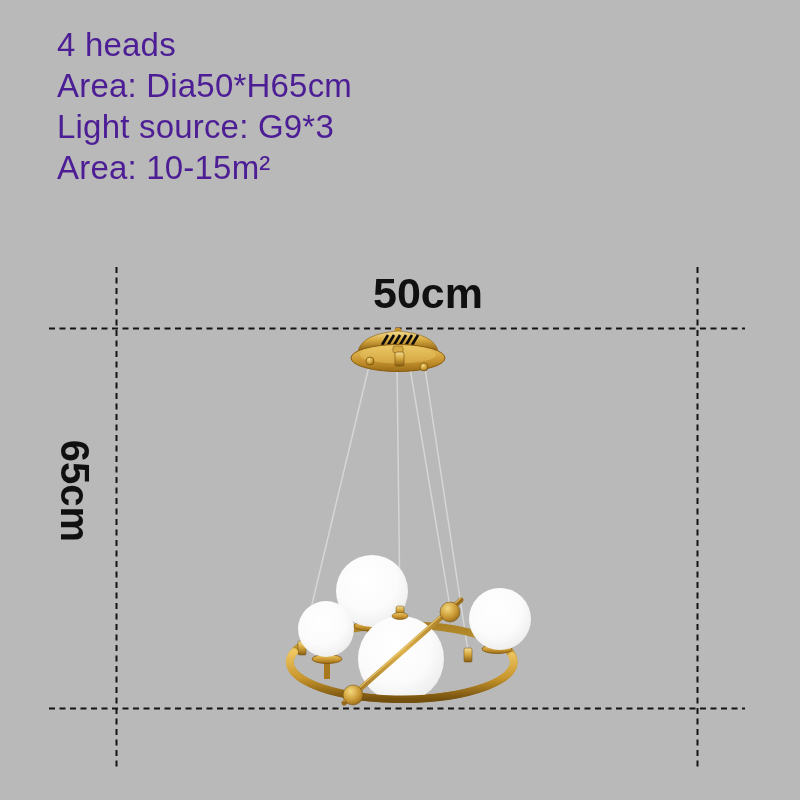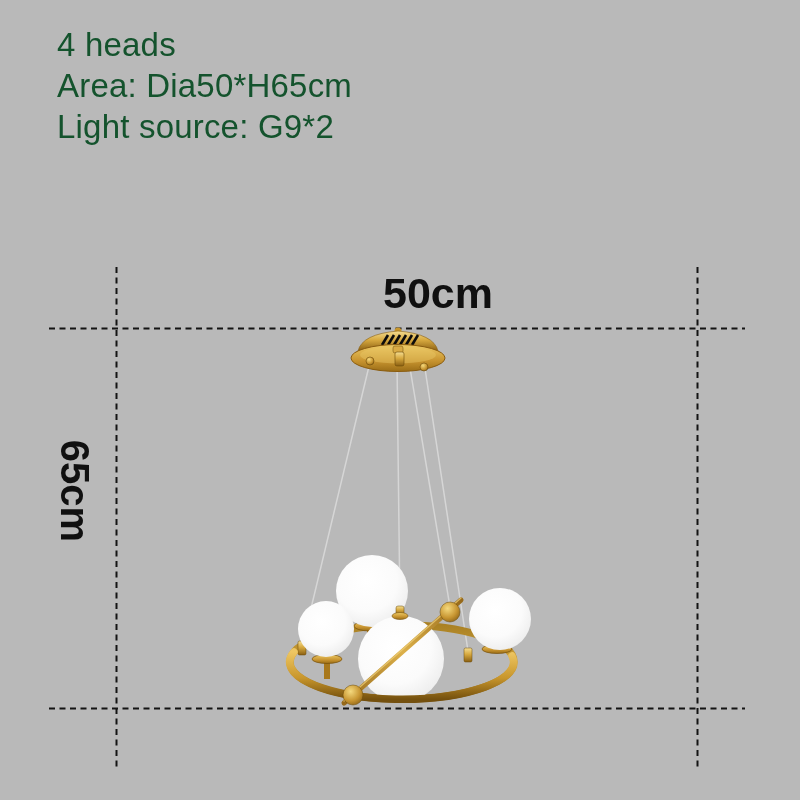--- a/index.html
+++ b/index.html
@@ -4,26 +4,26 @@
 <style>
   html,body{margin:0;padding:0;}
   body{font-family:"Liberation Sans","DejaVu Sans",sans-serif;}
   .stage{
     position:relative;width:800px;height:800px;overflow:hidden;
     background:#b9b9b9;
   }
   .stage svg{position:absolute;left:0;top:0;}
   .specs{
     position:absolute;left:57px;top:24px;
-    font-size:33px;line-height:41px;color:#14532d;letter-spacing:0.2px;
+    font-size:33px;line-height:41px;color:#4c1d95;letter-spacing:0.2px;
   }
   .dim-label{color:#101010;font-weight:bold;white-space:nowrap;}
   .dim-width{
     position:absolute;left:373px;top:269px;width:130px;
-    text-align:center;font-size:43px;
+    text-align:left;font-size:43px;
   }
   .dim-height{
     position:absolute;left:15px;top:468px;width:120px;height:46px;
     text-align:center;font-size:40px;line-height:46px;
     transform:rotate(90deg);
   }
 </style>
 </head>
 <body>
 
@@ -135,19 +135,20 @@
       <line x1="344" y1="703" x2="461" y2="600" stroke="url(#rodGrad)" stroke-width="5" stroke-linecap="round"></line>
       <line x1="344" y1="701" x2="461" y2="598" stroke="#f0d27c" stroke-width="1.4" stroke-linecap="round" opacity="0.7"></line>
       <circle cx="353" cy="695" r="10" fill="url(#goldBall)" stroke="#6b4a08" stroke-width="0.5"></circle>
       <circle cx="450" cy="612" r="10" fill="url(#goldBall)" stroke="#6b4a08" stroke-width="0.5"></circle>
     </g>
   </svg>
 
   <div class="specs">
     <div>4 heads</div>
     <div>Area: Dia50*H65cm</div>
-    <div>Light source: G9*2</div>
+    <div>Light source: G9*3</div>
+    <div>Area: 10-15m²</div>
   </div>
 
   <div class="dim-label dim-width">50cm</div>
   <div class="dim-label dim-height">65cm</div>
 
 </div>
 
 </body></html>

